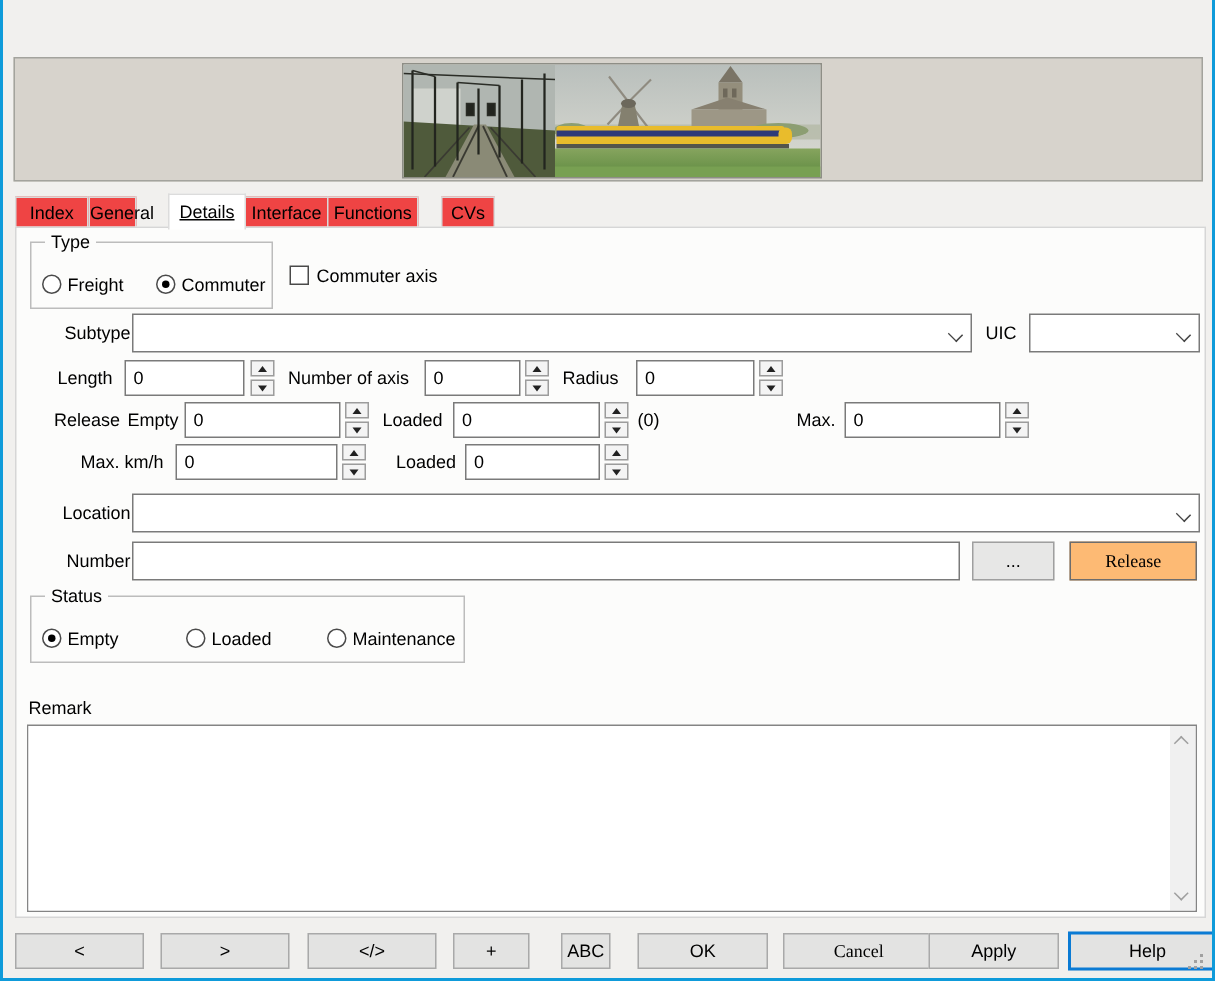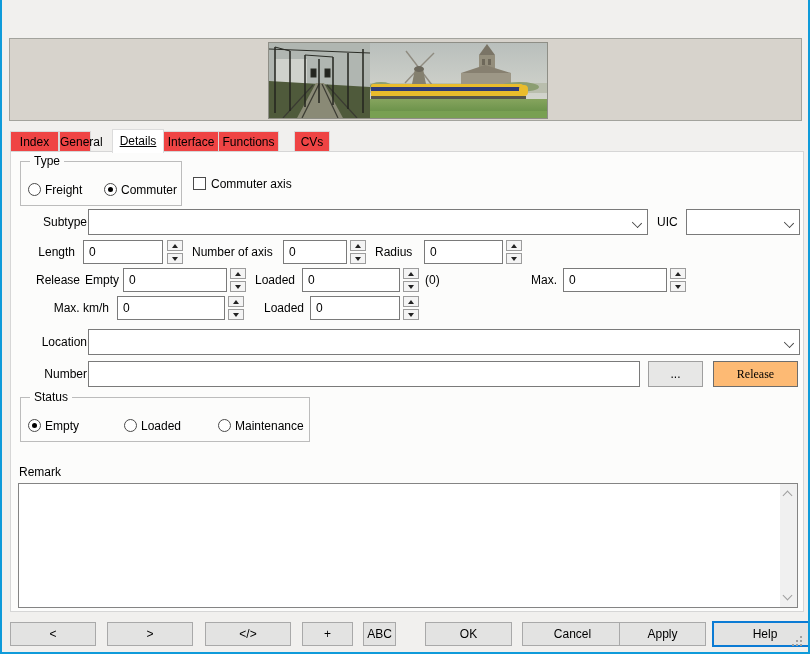--- a/index.html
+++ b/index.html
@@ -321,20 +321,20 @@
         <span class="sc-arrow sc-up"></span>
         <span class="sc-arrow sc-dn"></span>
       </div>
     </div>
   </div>
 
   <div class="bbtn" style="left:8px; width:86px;"><span>&lt;</span></div>
   <div class="bbtn" style="left:105px; width:86px;"><span>&gt;</span></div>
   <div class="bbtn" style="left:203px; width:86px;"><span>&lt;/&gt;</span></div>
   <div class="bbtn" style="left:300px; width:51px;"><span>+</span></div>
-  <div class="bbtn" style="left:361px; width:33px;"><span>ABC</span></div>
+  <div class="bbtn" style="left:372px; width:33px;"><span>ABC</span></div>
   <div class="bbtn" style="left:423px; width:87px;"><span>OK</span></div>
-  <div class="bbtn" style="left:520px; width:101px;"><span>Cancel</span></div>
+  <div class="bbtn" style="left:520px; width:101px;font-family:Liberation Serif, serif;"><span>Cancel</span></div>
   <div class="bbtn" style="left:617px; width:87px;"><span>Apply</span></div>
   <div class="bbtn help" style="left:710px; width:106px;"><span>Help</span></div>
 
   <div class="grip"></div>
 </div>
 
 </body></html>

